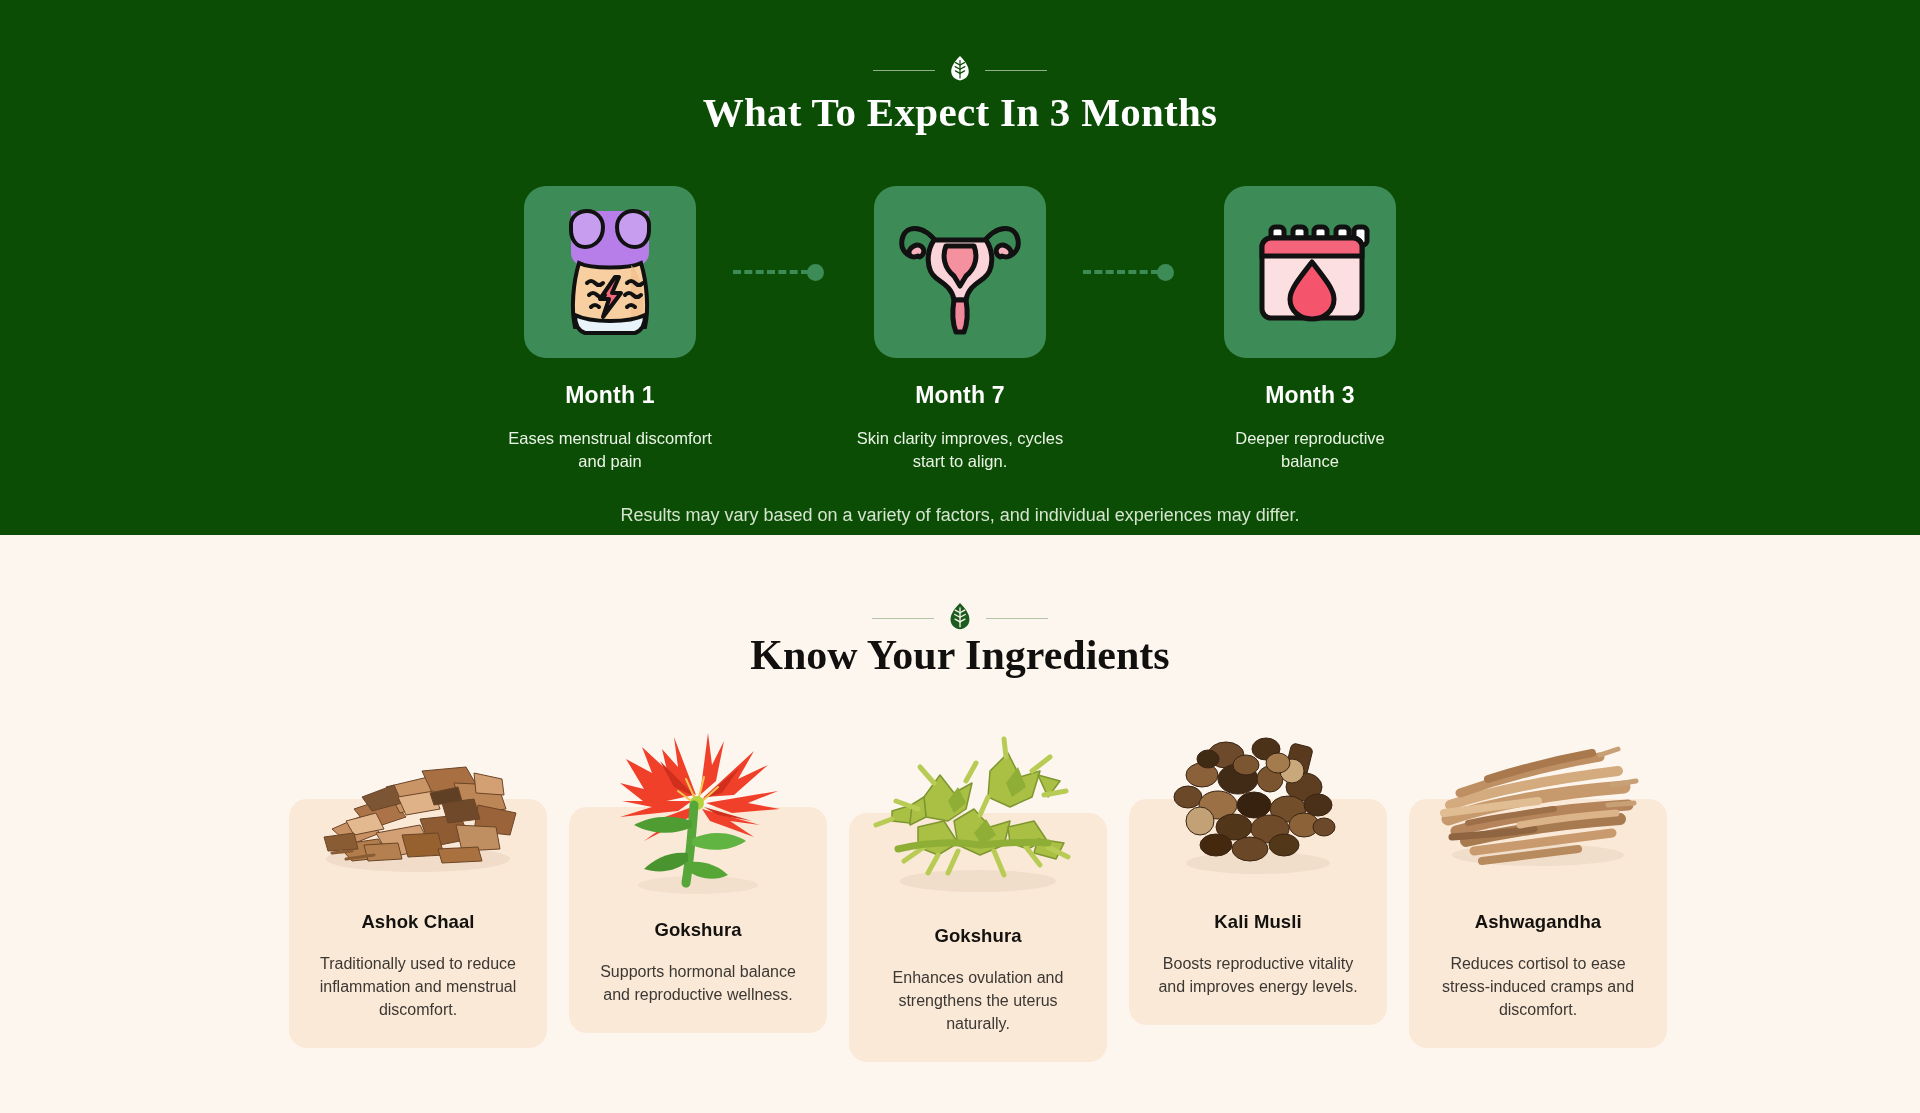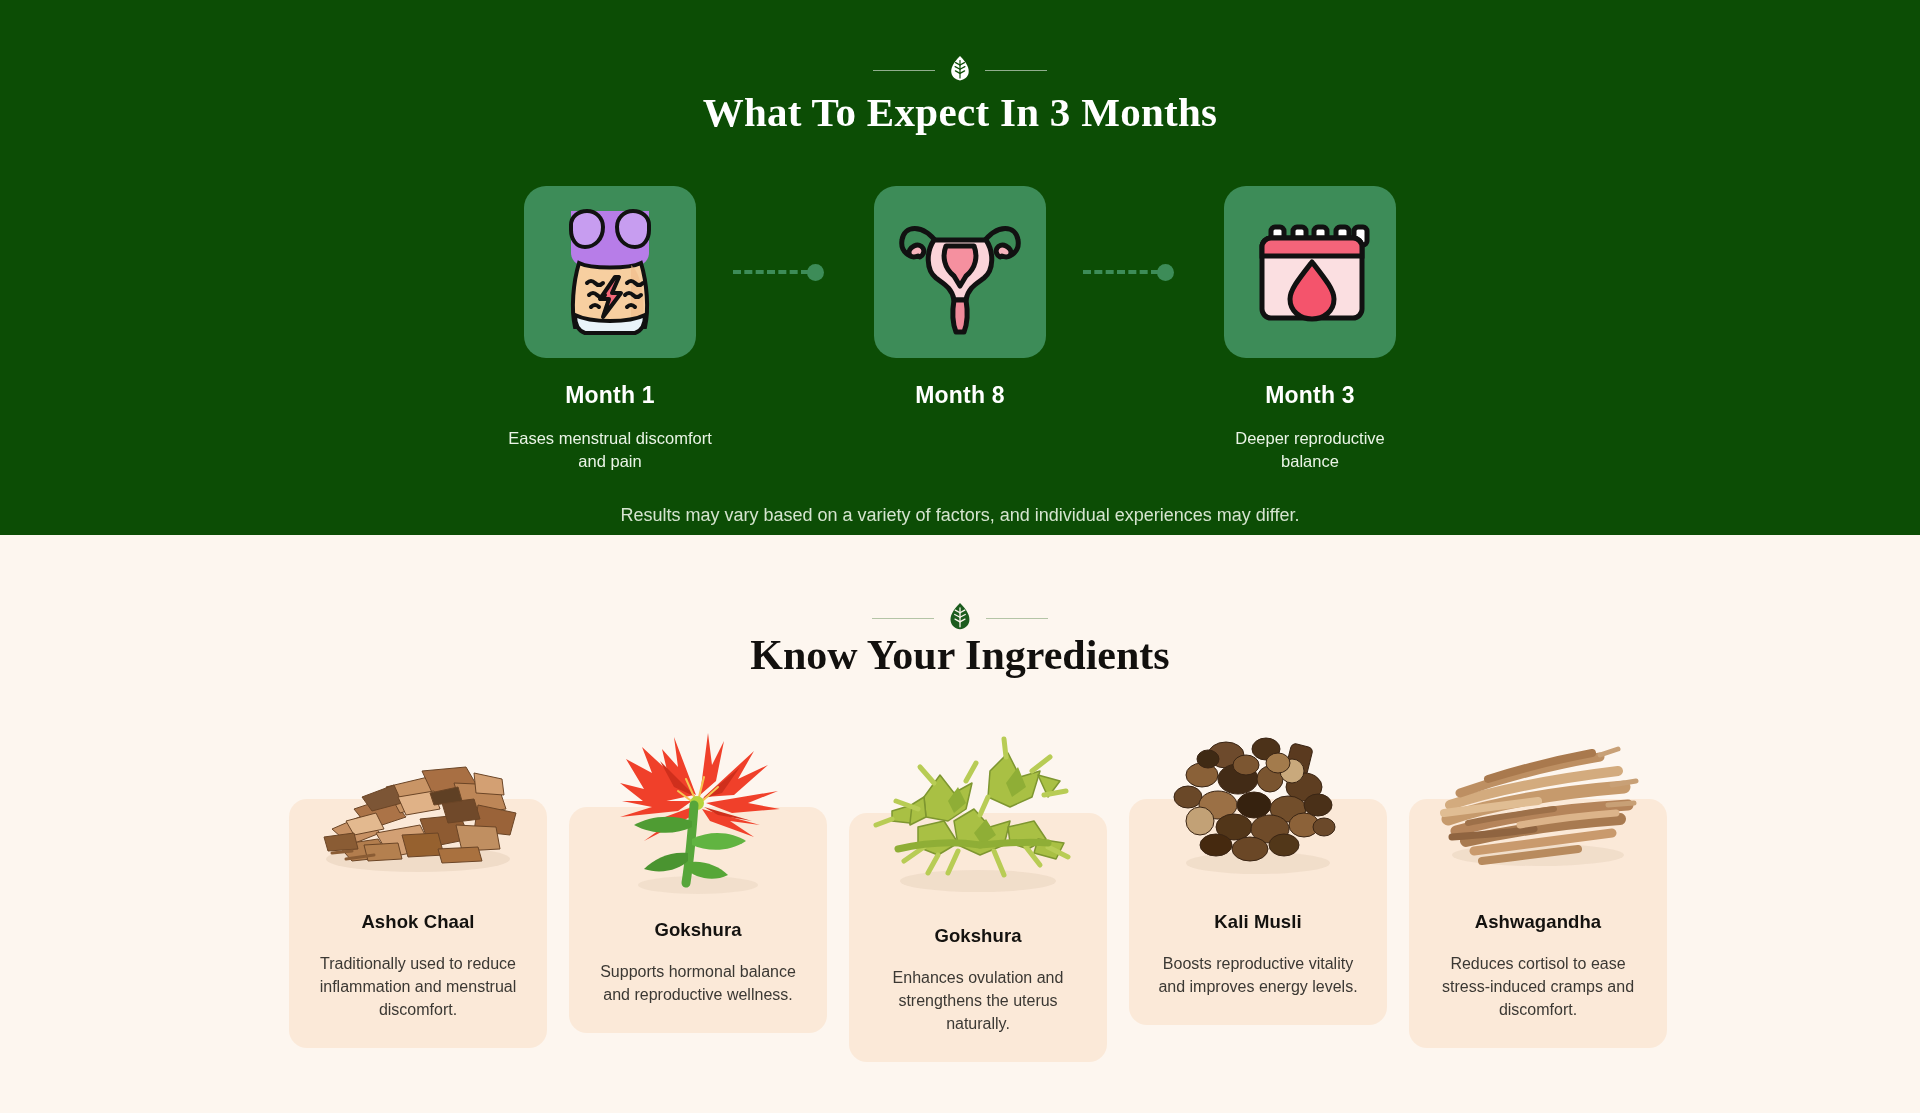--- a/index.html
+++ b/index.html
@@ -272,21 +272,22 @@
 
                 <path d="M44 40 C36 52 36 70 46 78 C54 84 62 88 64 100 L76 100 C78 88 86 84 94 78 C104 70 104 52 96 40 Z" fill="#fbd4d9"></path>
 
                 <path d="M56 46 C52 56 54 68 64 76 L70 86 L76 76 C86 68 88 56 84 46 Z" fill="#f5909f"></path>
 
                 <path d="M64 100 C62 112 62 122 66 132 L74 132 C78 122 78 112 76 100 Z" fill="#f08a9a"></path>
               </g>
             </svg>
           </span>
         </div>
-        <div class="month-label">Month 8</div>
+        <div class="month-label">Month 7</div>
+        <div class="month-desc">Skin clarity improves, cycles start to align.</div>
       </div>
 
       <div class="connector">
         <span class="dashes"></span>
         <span class="knob"></span>
       </div>
 
       <div class="month-col">
         <div class="month-tile">
           <span>

